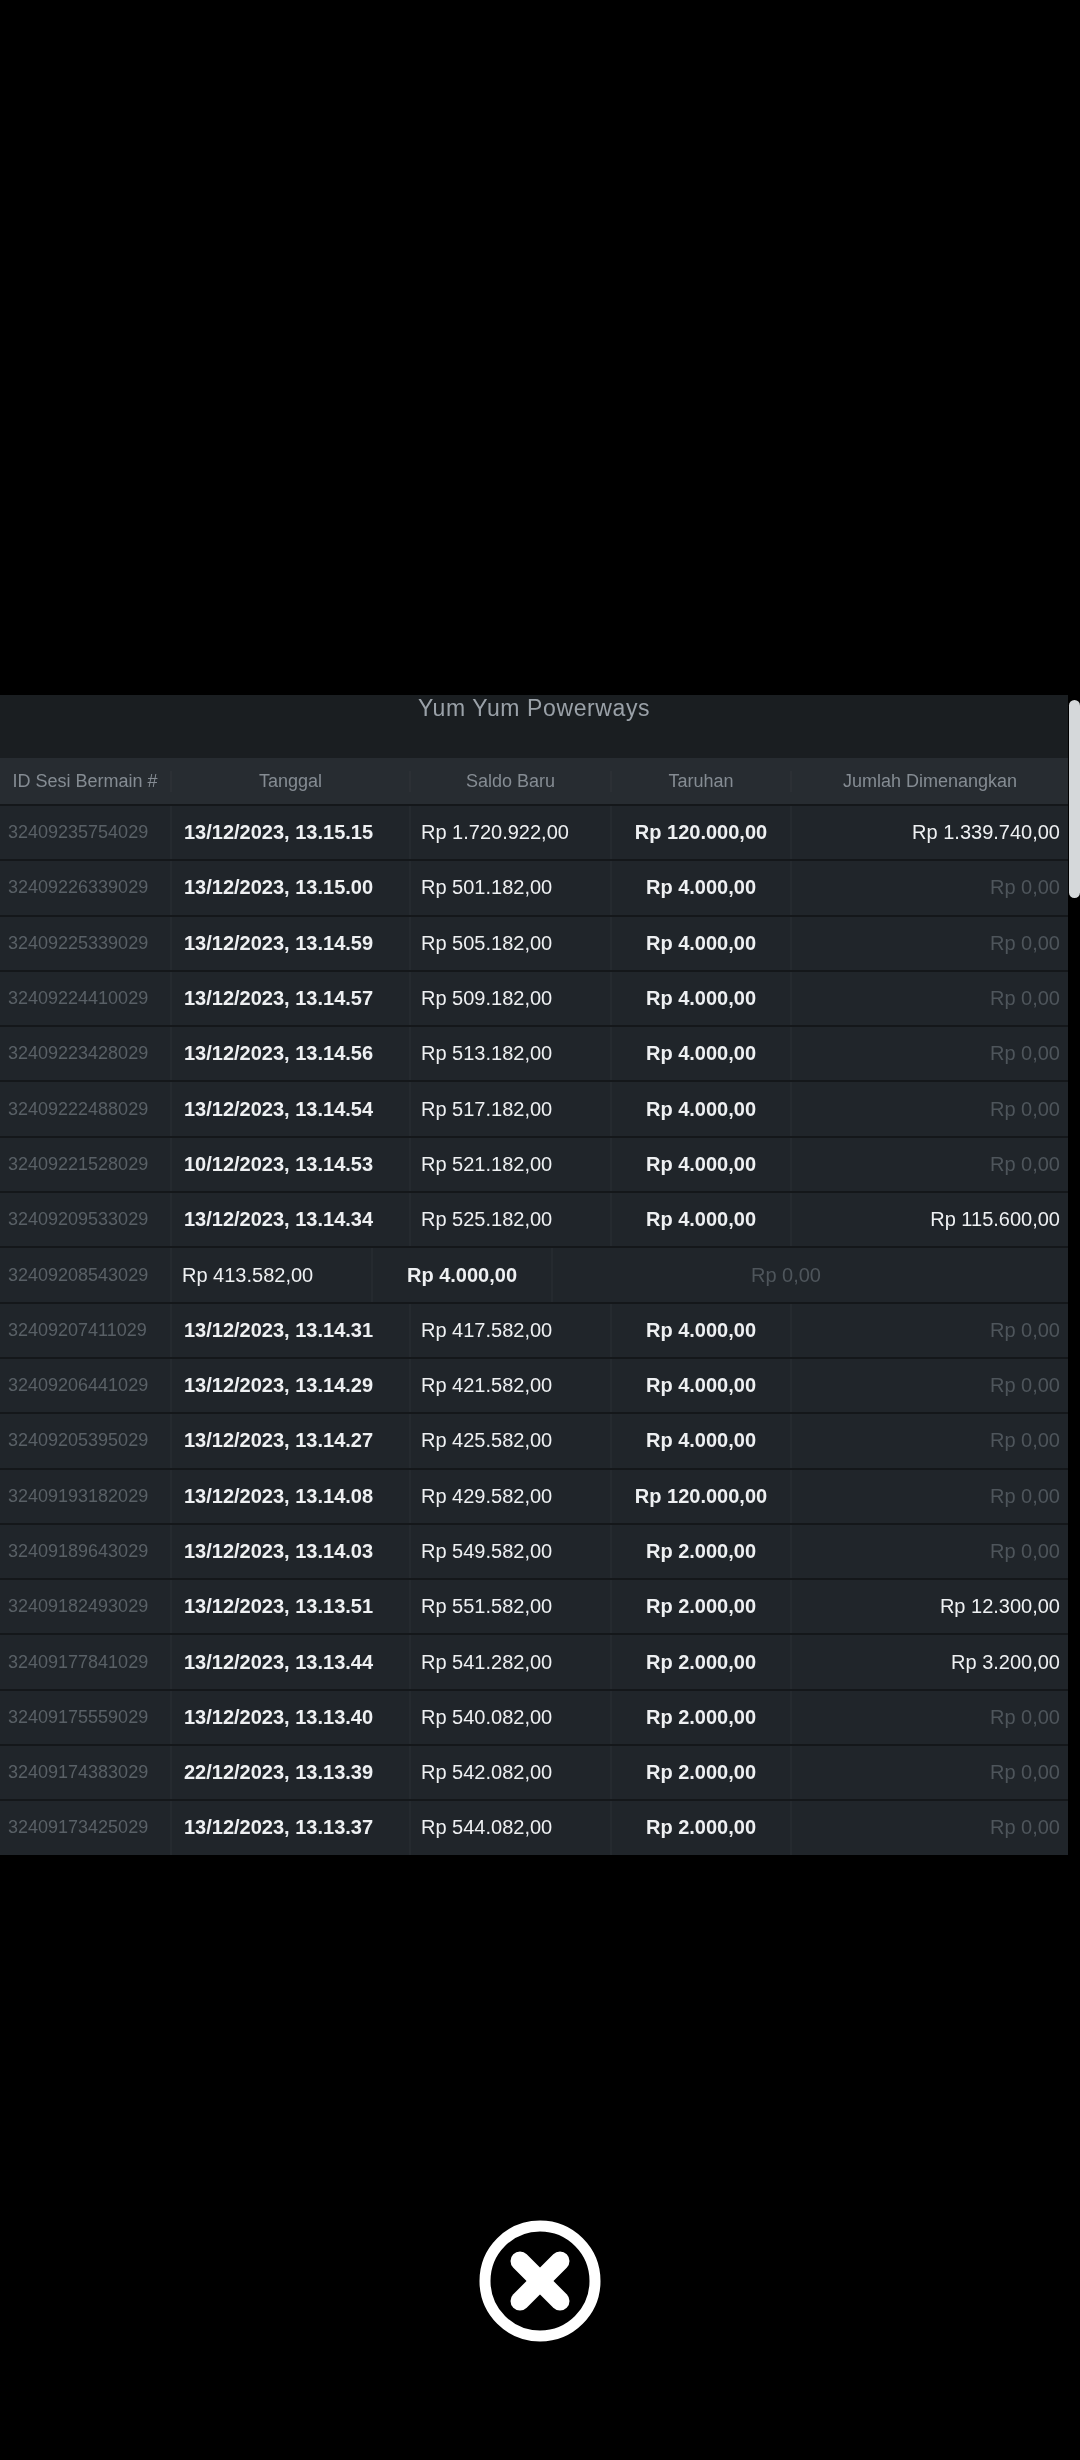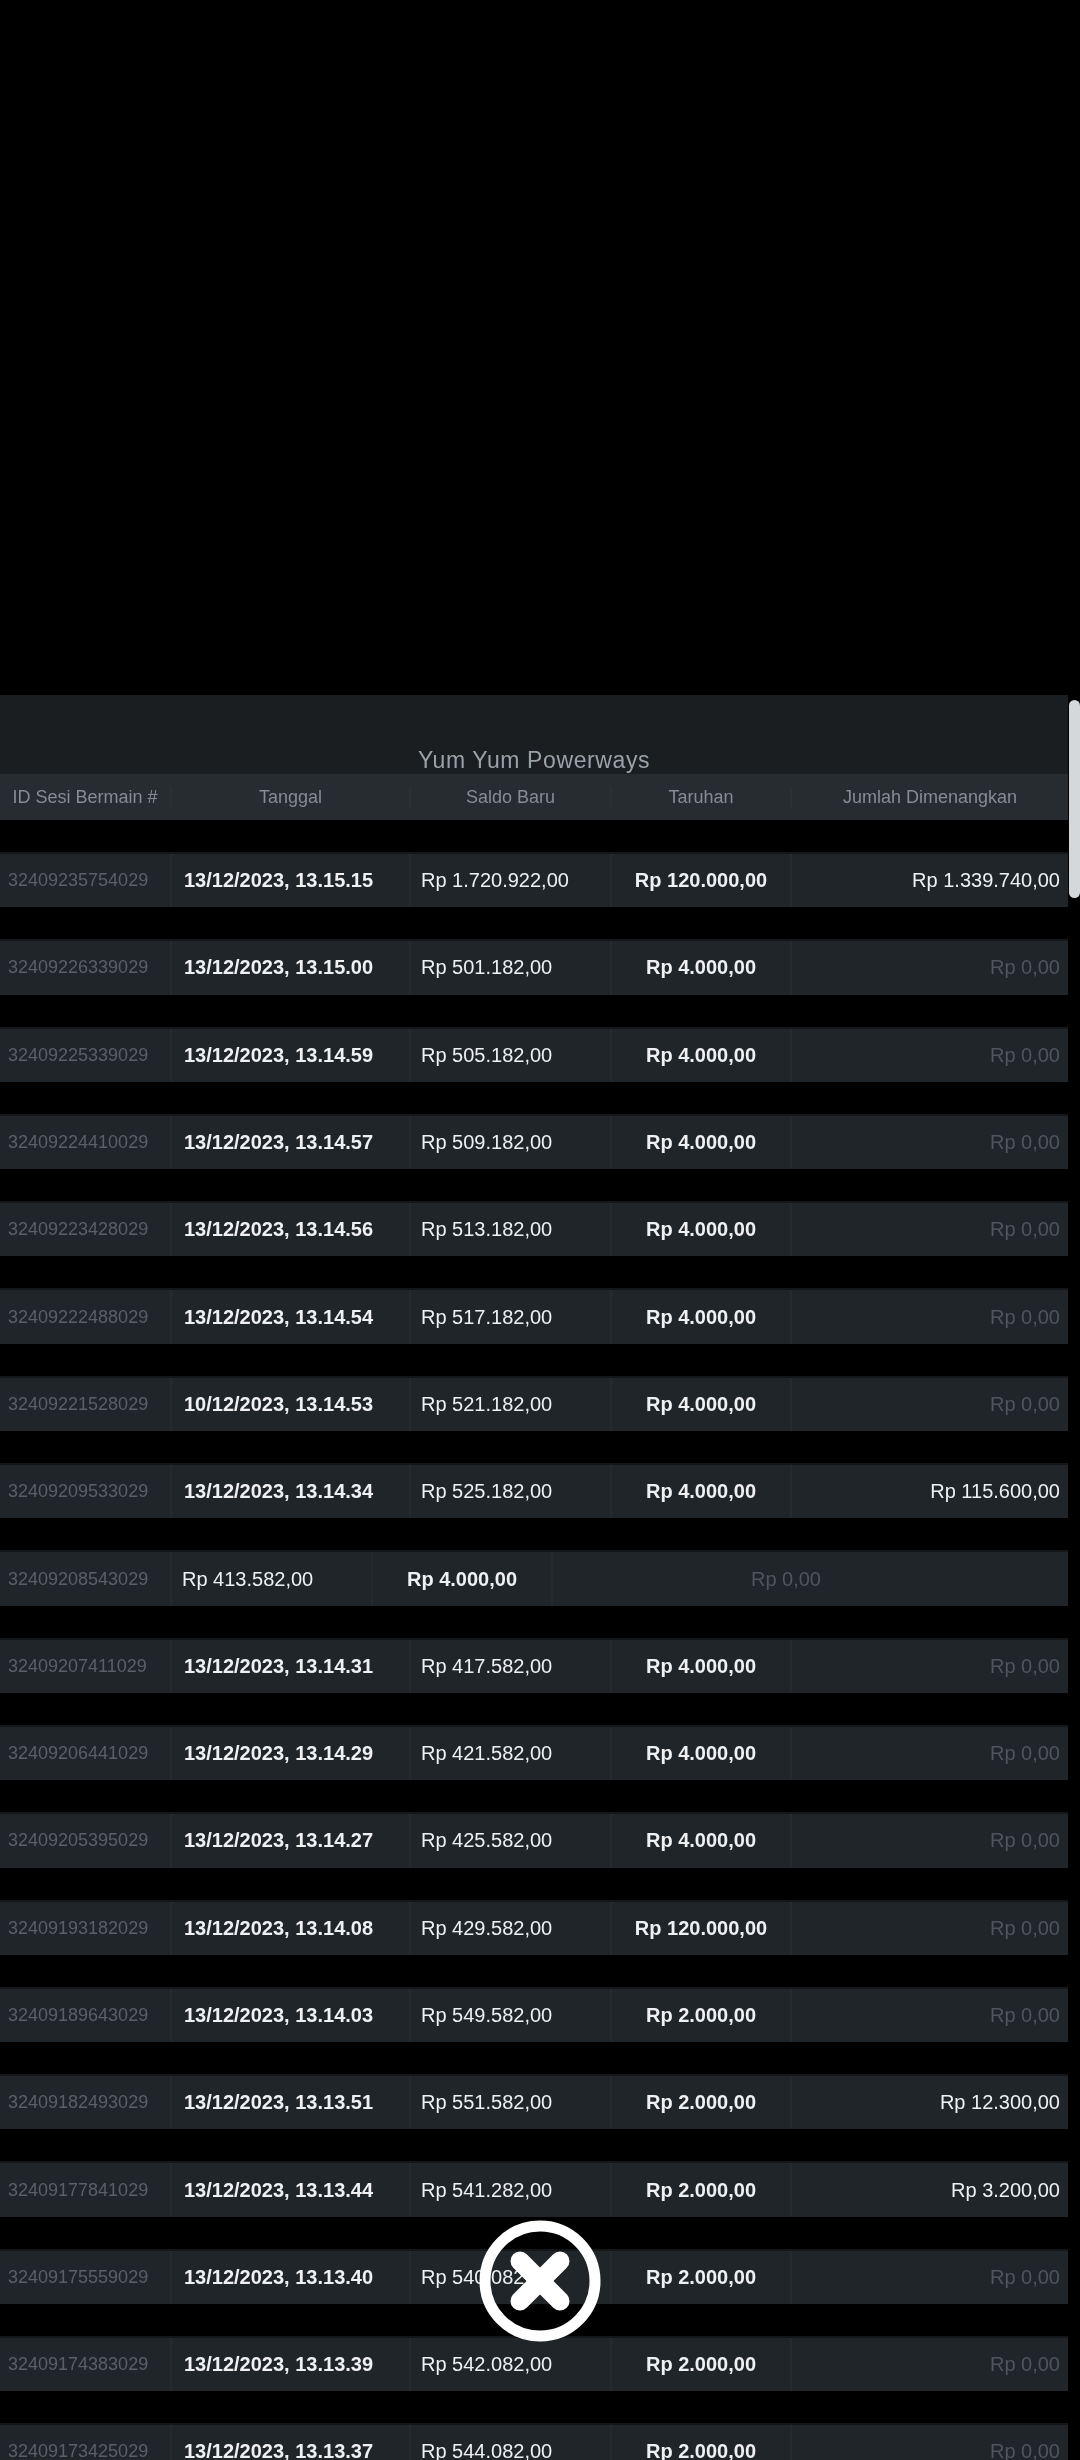--- a/index.html
+++ b/index.html
@@ -4,38 +4,38 @@
 <style>
   html,body{margin:0;padding:0}
   body{
     width:1080px;height:2460px;position:relative;overflow:hidden;
     background:var(--page-bg,#000);
     font-family:"Liberation Sans",sans-serif;
     -webkit-font-smoothing:antialiased;
   }
   .panel{position:absolute;left:0;top:695px;width:1068px}
   .title-bar{
-    height:79px;background:var(--panel-title-bg);
-    display:flex;align-items:flex-end;justify-content:center;
+    height:63px;background:var(--panel-title-bg);
+    display:flex;align-items:flex-start;justify-content:center;
     color:var(--title-text);font-size:23px;letter-spacing:.6px;
   }
   .header-row{
     height:46px;background:var(--header-bg);
     display:flex;align-items:center;
     color:var(--header-text);font-size:18px;
   }
   .cell{box-sizing:border-box;flex:0 0 auto;display:flex;align-items:center;overflow:hidden;white-space:nowrap}
   .cell+.cell{border-left:2px solid rgba(255,255,255,.025)}
   .w1{width:170px}.w2{width:239px}.w3{width:201px}.w4{width:180px}.w5{width:278px}
   .header-row .cell{justify-content:center}
   .rows{display:block}
   .row{
     height:53.3px;background:var(--row-bg);
     border-top:2px solid var(--row-separator);
-    display:flex;align-items:stretch;margin-top:32px;
+    display:flex;align-items:stretch;
   }
   .row .c1{color:var(--id-text);font-size:18px;padding-left:8px;justify-content:flex-start}
   .row .c2{color:var(--value-text);font-size:20px;font-weight:700;padding-left:12px;justify-content:flex-start}
   .row .c3{color:var(--value-text);font-size:20px;font-weight:400;padding-left:10px;justify-content:flex-start}
   .row .c4{color:var(--value-text);font-size:20px;font-weight:700;justify-content:center}
   .row .c5{color:var(--value-text);font-size:20px;font-weight:400;padding-right:8px;justify-content:flex-end}
   .row .c5.zero{color:var(--zero-text);font-weight:400}
   .scroll-thumb{
     position:absolute;left:1069px;top:700px;width:11px;height:198px;
     border-radius:6px;background:var(--scrollbar-thumb);
@@ -191,21 +191,21 @@
   <div class="row">
     <div class="cell w1 c1">32409175559029</div>
     <div class="cell w2 c2">13/12/2023, 13.13.40</div>
     <div class="cell w3 c3">Rp 540.082,00</div>
     <div class="cell w4 c4">Rp 2.000,00</div>
     <div class="cell w5 c5 zero">Rp 0,00</div>
   </div>
 
   <div class="row">
     <div class="cell w1 c1">32409174383029</div>
-    <div class="cell w2 c2">13/12/2023, 13.13.39</div>
+    <div class="cell w2 c2">22/12/2023, 13.13.39</div>
     <div class="cell w3 c3">Rp 542.082,00</div>
     <div class="cell w4 c4">Rp 2.000,00</div>
     <div class="cell w5 c5 zero">Rp 0,00</div>
   </div>
 
   <div class="row">
     <div class="cell w1 c1">32409173425029</div>
     <div class="cell w2 c2">13/12/2023, 13.13.37</div>
     <div class="cell w3 c3">Rp 544.082,00</div>
     <div class="cell w4 c4">Rp 2.000,00</div>

